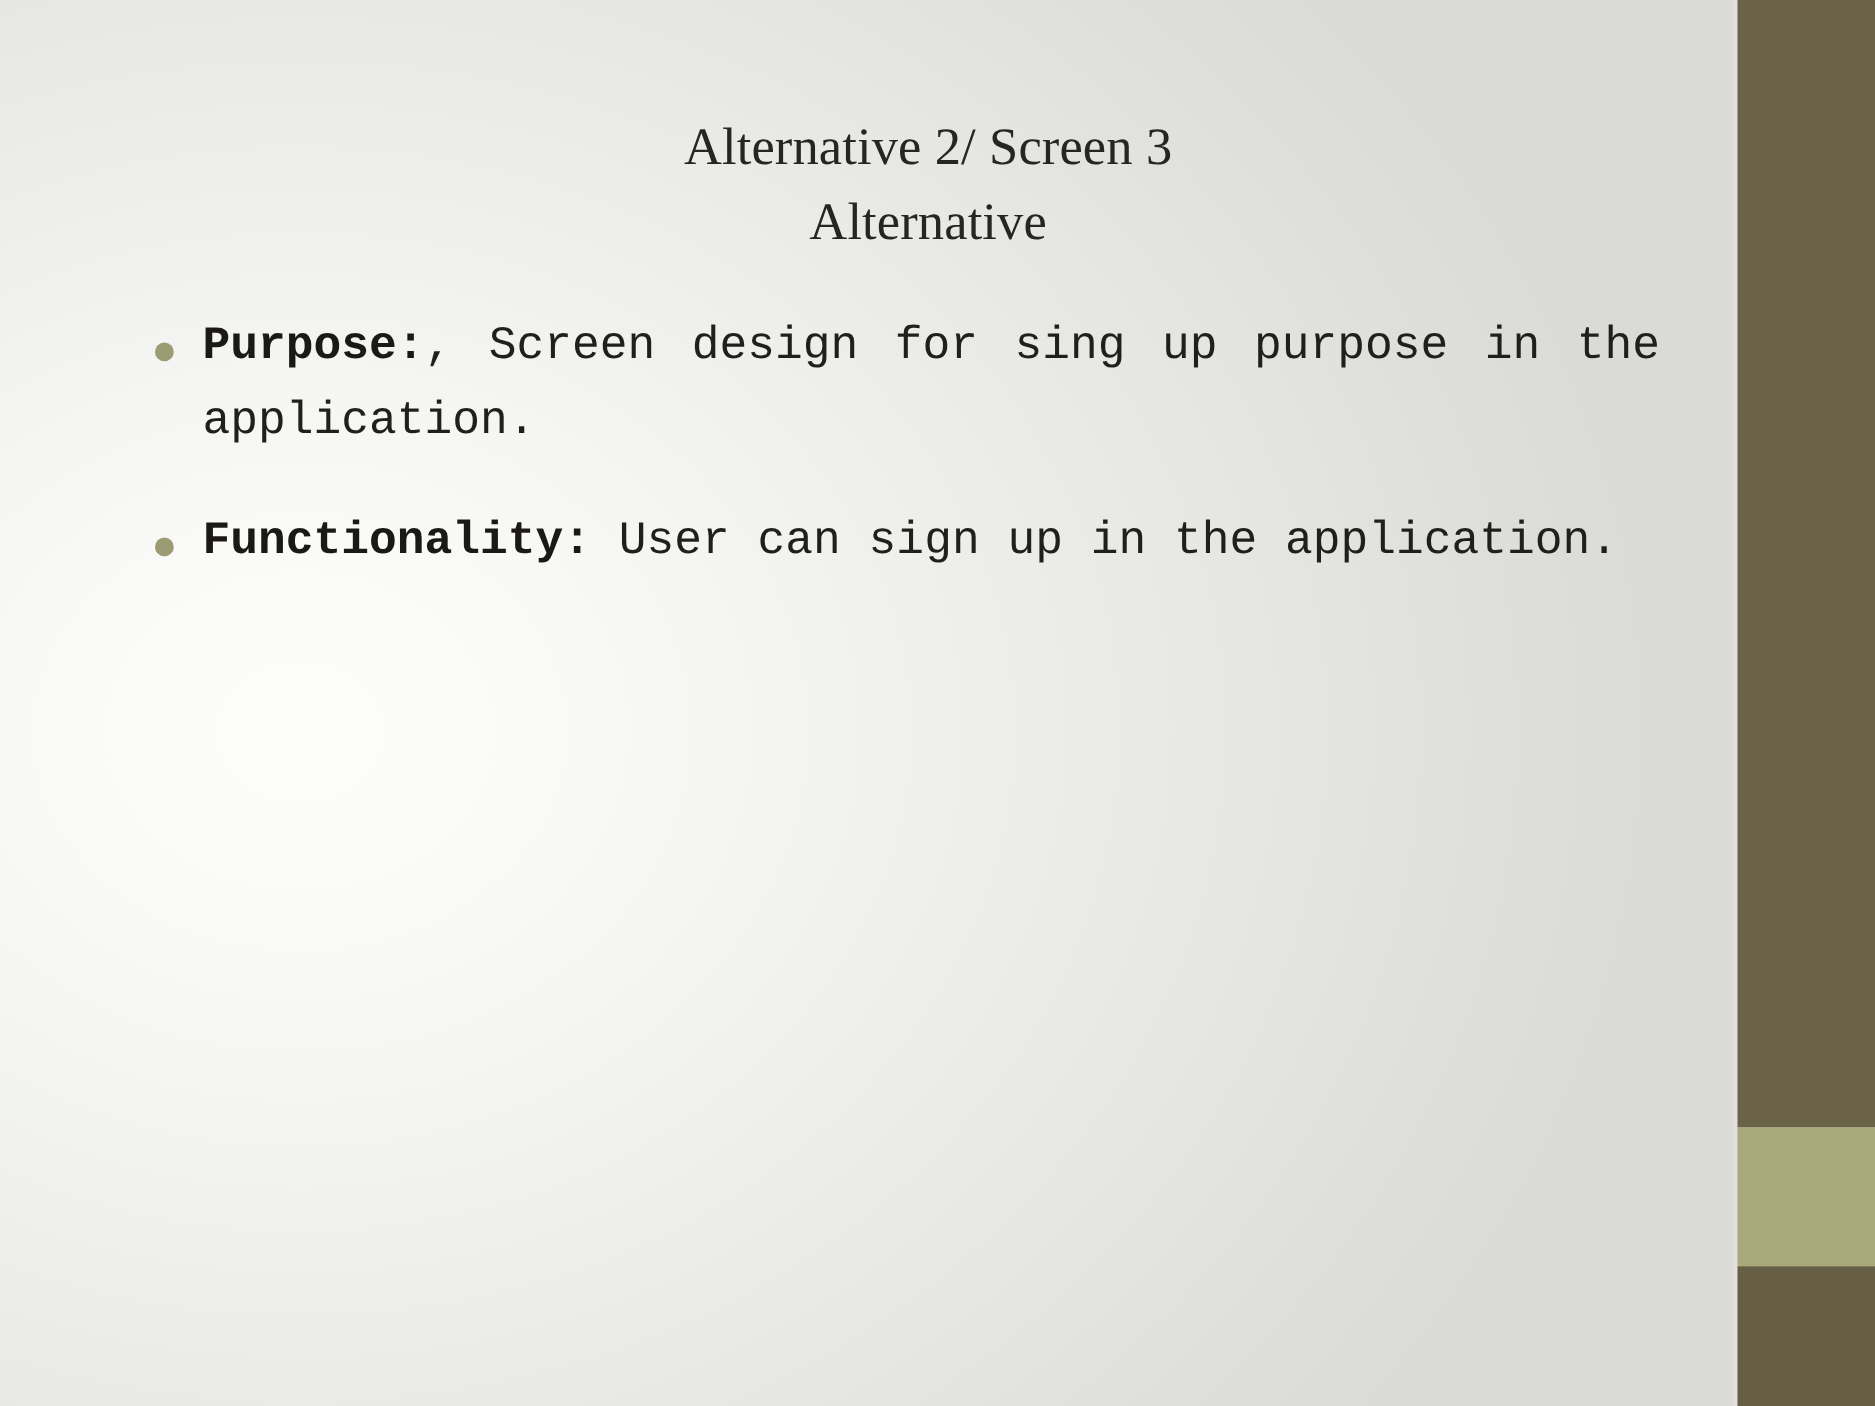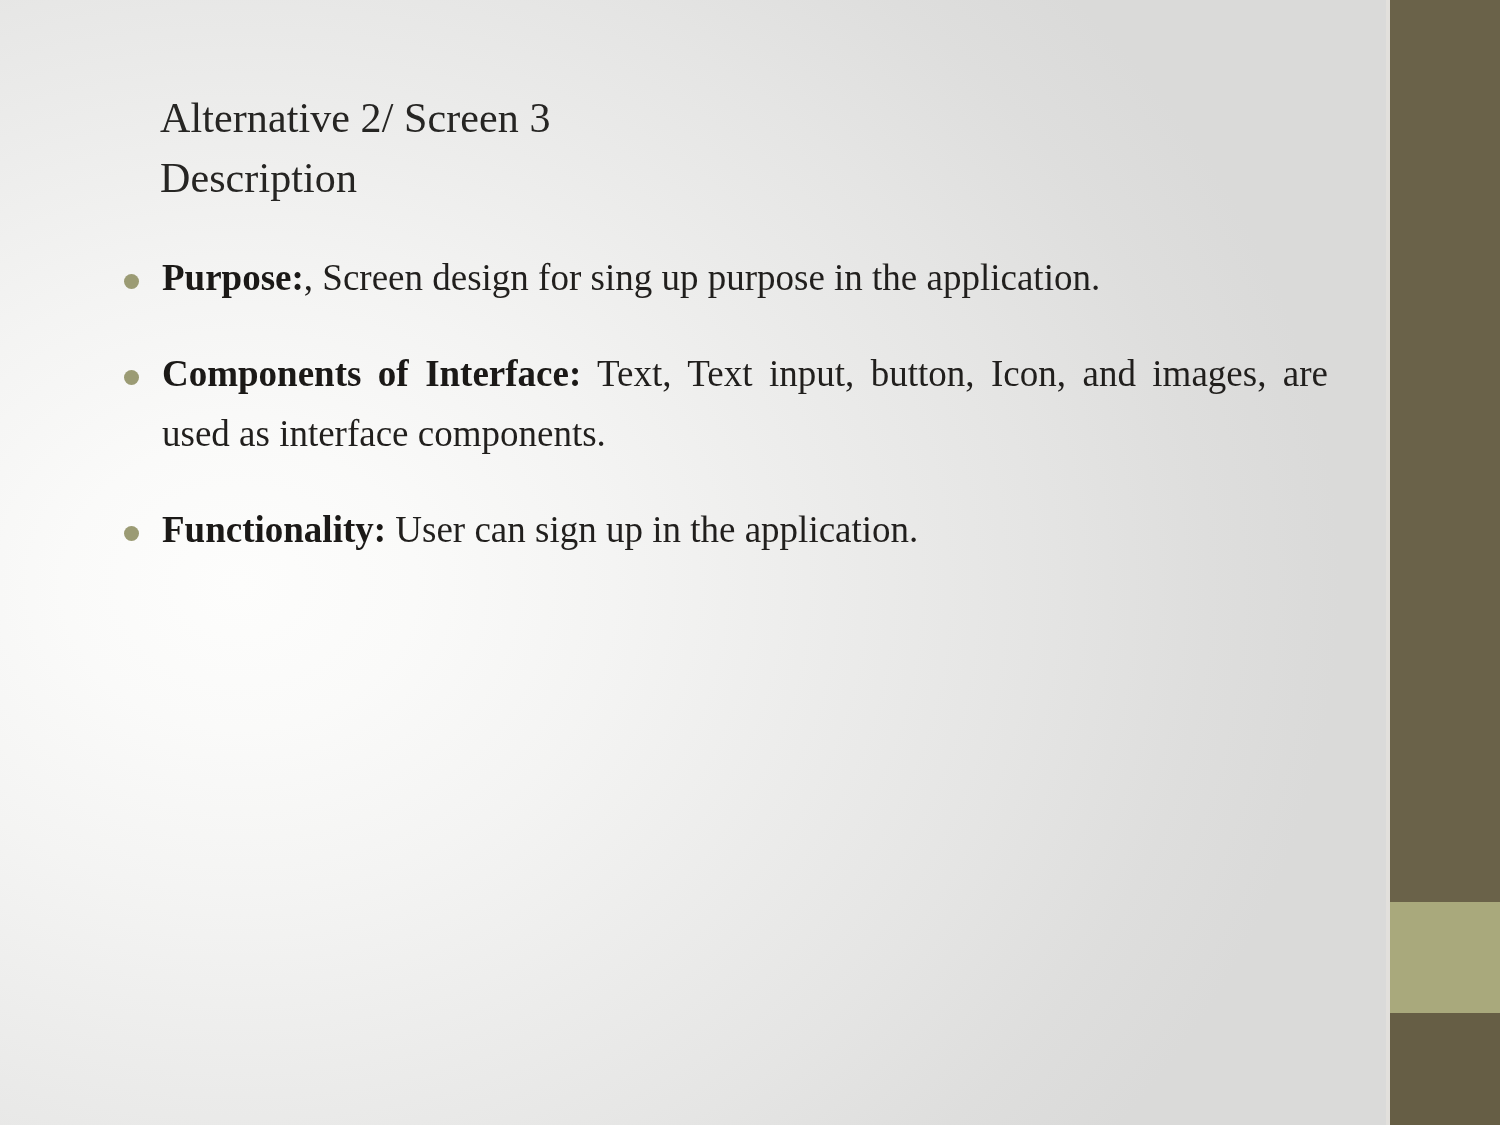--- a/index.html
+++ b/index.html
@@ -59,21 +59,21 @@
     height: 1125px;
     background: #e2e0dc;
   }
 
   
   #title-block {
     position: absolute;
     left: 160px;
     top: 88px;
     width: 1165px;
-    text-align: left;
+    text-align: center;
     color: #262523;
     font-size: 42px;
     line-height: 1.44;
     letter-spacing: 0.1px;
   }
   #title-block .title-line {
     display: block;
     white-space: nowrap;
   }
 
@@ -96,20 +96,21 @@
     text-justify: inter-word;
   }
   .bullet-row:last-child {
     margin-bottom: 0;
   }
   
   .bullet-row .para {
     display: block;
     text-align: justify;
     text-align-last: left;
+    font-family: Liberation Mono, monospace;
   }
   .bullet-row.no-justify .para {
     text-align: center;
   }
 
   .bullet-dot {
     position: absolute;
     left: 6px;
     top: 26px;
     width: 15px;
@@ -128,34 +129,30 @@
 
 <div id="slide">
 
   <div id="side-bar-seam"></div>
   <div id="side-bar-dark-top"></div>
   <div id="side-bar-light"></div>
   <div id="side-bar-dark-bottom"></div>
 
   <div id="title-block">
     <span class="title-line">Alternative 2/ Screen 3</span>
-    <span class="title-line">Description</span>
+    <span class="title-line">Alternative</span>
   </div>
 
   <div id="bullets">
 
     <div class="bullet-row">
       <span class="bullet-dot"></span>
       <span class="para"><span class="lead">Purpose:</span><span>, Screen design for sing up purpose in the application.</span></span>
     </div>
 
-    <div class="bullet-row">
-      <span class="bullet-dot"></span>
-      <span class="para"><span class="lead">Components of Interface:</span><span> Text, Text input, button, Icon, and images, are used as interface components.</span></span>
-    </div>
 
     <div class="bullet-row no-justify">
       <span class="bullet-dot"></span>
       <span class="para"><span class="lead">Functionality:</span><span> User can sign up in the application.</span></span>
     </div>
 
   </div>
 </div>
 
 </body></html>

